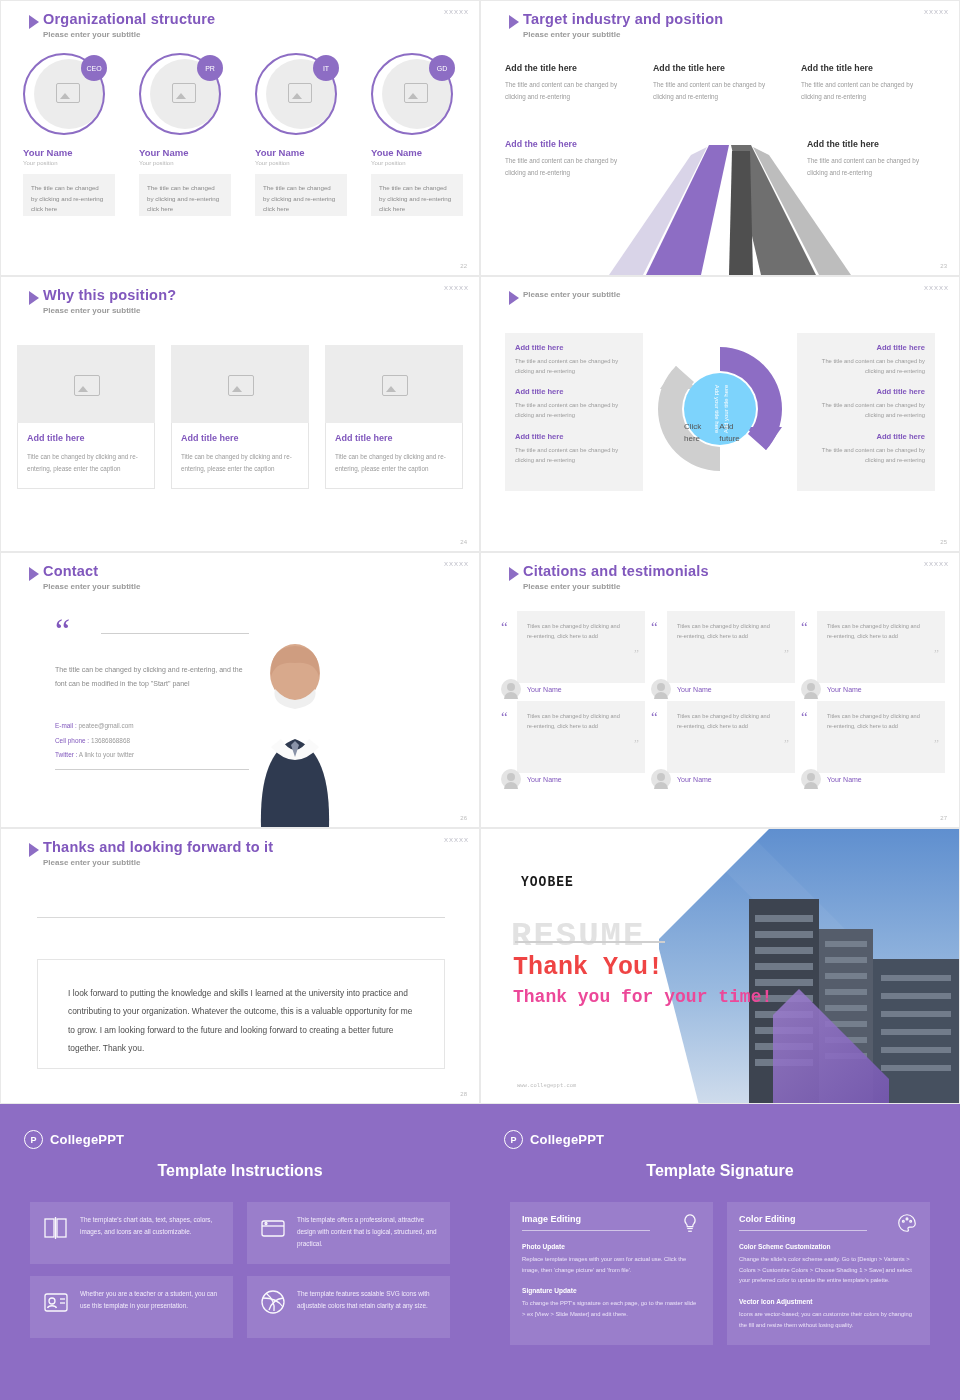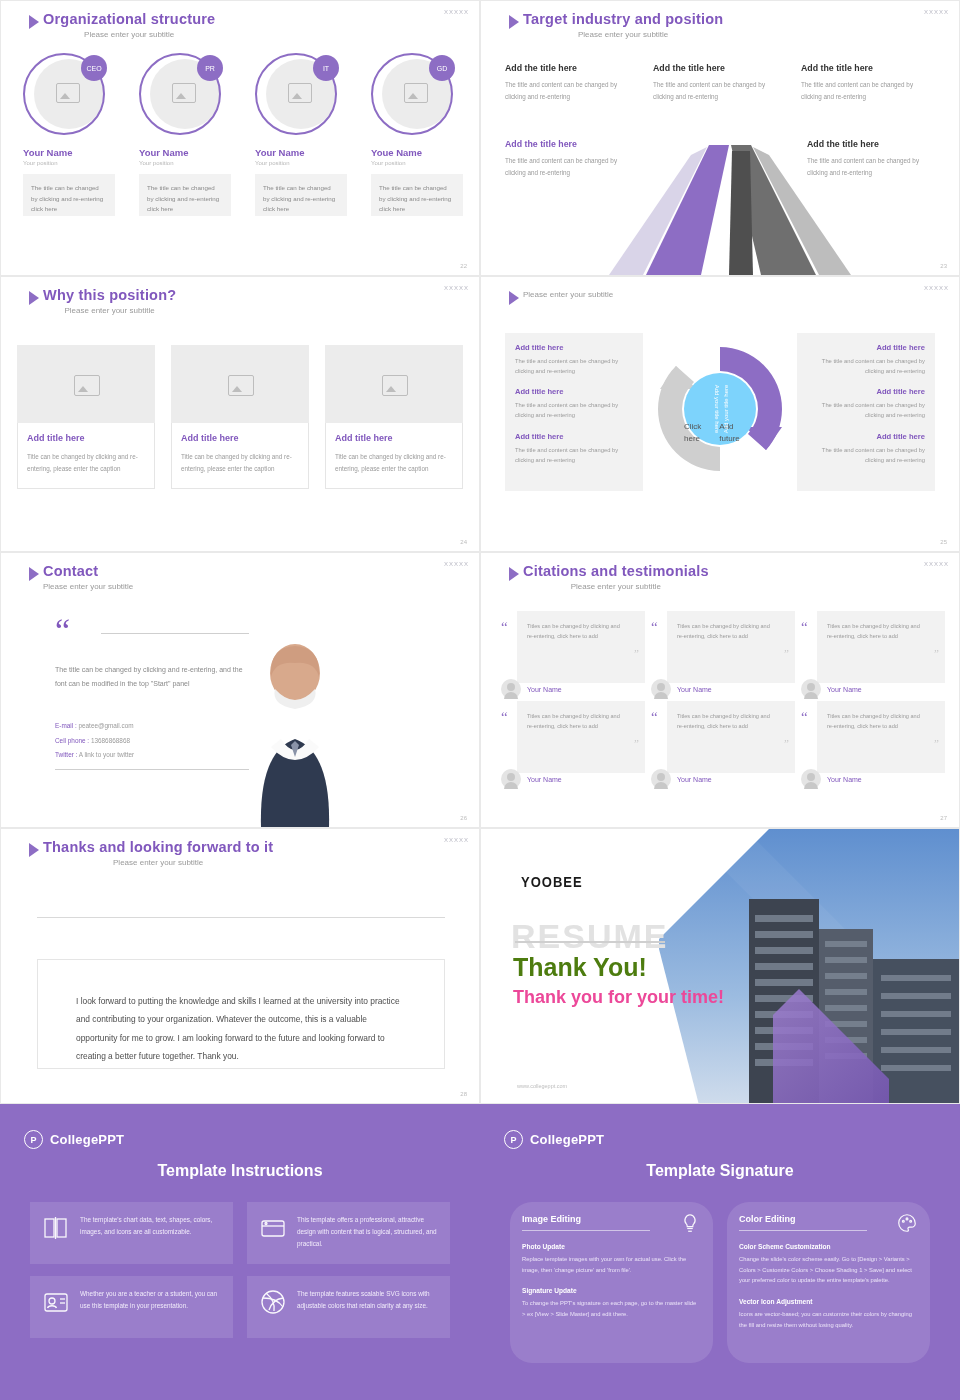--- a/index.html
+++ b/index.html
@@ -28,21 +28,21 @@
   .hdr{position:absolute;left:8px;top:10px;margin-left:34px;}
   .hdr .bar{
     position:absolute;left:-14px;top:4px;width:0;height:0;
     border-top:7px solid transparent;border-bottom:7px solid transparent;
     border-left:10px solid #8d6dc4;
   }
   .hdr h1{
     margin:0;font-size:14.5px;font-weight:bold;color:#8158bd;letter-spacing:.2px;
   }
   .hdr h2{
-    margin:3px 0 0 0;font-size:8px;font-weight:normal;color:#9a9a9a;text-align:center;
+    margin:3px 0 0 0;font-size:8px;font-weight:bold;color:#9a9a9a;
   }
   .logo{
     position:absolute;right:10px;top:8px;font-size:6px;color:#b9b9c4;letter-spacing:1px;
   }
   .pgnum{position:absolute;right:12px;bottom:6px;font-size:6px;color:#bdbdbd;}
 
   
   .org-row{position:absolute;left:22px;top:52px;display:flex;gap:24px;}
   .org-item{width:92px;}
   .org-ava{position:relative;width:82px;height:82px;}
@@ -136,50 +136,50 @@
   .cit-foot{position:absolute;left:-16px;bottom:-16px;display:flex;align-items:center;gap:6px;}
   .cit-ava{width:20px;height:20px;border-radius:50%;background:#e4e4e4;position:relative;}
   .cit-ava:after{content:"";position:absolute;left:6px;top:4px;width:8px;height:8px;border-radius:50%;background:#c8c8c8;}
   .cit-ava:before{content:"";position:absolute;left:3px;top:13px;width:14px;height:7px;border-radius:7px 7px 0 0;background:#c8c8c8;}
   .cit-name{font-size:7px;color:#8158bd;}
 
   
   .th-line{position:absolute;left:36px;top:88px;width:408px;height:1px;background:#d9d9d9;}
   .th-title{position:absolute;left:0;top:100px;width:100%;text-align:center;font-size:15px;color:#8158bd;font-weight:bold;}
   .th-box{position:absolute;left:36px;top:130px;width:408px;height:110px;border:1px solid #e5e5e5;box-sizing:border-box;padding:16px 22px;}
-  .th-box p{margin:16px;font-size:8.4px;color:#4d4d4d;line-height:2.2;}
-
-  
-  .cv{position:relative;background:#fff;height:100%;overflow:hidden;}
+  .th-box p{margin:8px;font-size:8.4px;color:#4d4d4d;line-height:2.2;}
+
+  
+  .cv{position:relative;background:#fff;height:100%;overflow:hidden;font-family:Liberation Mono, monospace;}
   .cv-photo{position:absolute;right:0;top:0;width:300px;height:100%;}
   .cv-brand{position:absolute;left:40px;top:46px;font-size:13px;letter-spacing:1px;color:#1a1a1a;font-weight:bold;transform:scaleY(1.1);}
   .cv-ghost{position:absolute;left:30px;top:88px;font-size:34px;font-weight:bold;color:#e2e2e2;letter-spacing:2px;}
   .cv-ghost-line{position:absolute;left:34px;top:112px;width:150px;height:2px;background:#cfcfcf;}
-  .cv-thanks{position:absolute;left:32px;top:124px;font-size:25px;font-weight:bold;color:#4d7c0f;}
+  .cv-thanks{position:absolute;left:32px;top:124px;font-size:25px;font-weight:bold;color:#ef4444;}
   .cv-sub{position:absolute;left:32px;top:158px;font-size:18px;font-weight:bold;color:#ec4899;}
   .cv-url{position:absolute;left:36px;bottom:14px;font-size:5.5px;color:#bdbdbd;}
 
   
   .fp{
     position:relative;background:#8d6dc4;color:#fff;overflow:hidden;border:none;
   }
   .fp .fp-logo{position:absolute;left:24px;top:26px;display:flex;align-items:center;gap:7px;}
   .fp .fp-logo .mark{
     width:17px;height:17px;border-radius:50%;border:1.6px solid #fff;
     display:flex;align-items:center;justify-content:center;font-size:9px;font-weight:bold;
   }
   .fp .fp-logo .nm{font-size:13px;font-weight:bold;letter-spacing:.2px;}
   .fp h2{position:absolute;left:0;top:58px;width:100%;text-align:center;font-size:16px;margin:0;font-weight:bold;}
   .fp-grid{position:absolute;left:30px;top:98px;right:30px;display:grid;grid-template-columns:1fr 1fr;gap:12px 14px;}
   .fp-cell{background:rgba(255,255,255,.12);padding:12px 12px;display:flex;gap:10px;align-items:flex-start;min-height:62px;box-sizing:border-box;}
   .fp-cell .ic{width:28px;height:28px;flex:0 0 28px;opacity:.95;}
   .fp-cell p{margin:0;font-size:6.4px;line-height:1.9;color:#f2ecfb;}
   
   .fp-tgrid{position:absolute;left:30px;top:98px;right:30px;display:grid;grid-template-columns:1fr 1fr;gap:14px;}
-  .fp-tcell{background:rgba(255,255,255,.12);padding:12px 12px 32px 12px;box-sizing:border-box;min-height:140px;position:relative;border-radius:22px;}
+  .fp-tcell{background:rgba(255,255,255,.12);padding:12px 12px 14px 12px;box-sizing:border-box;min-height:140px;position:relative;}
   .fp-tcell h3{margin:0;font-size:9px;font-weight:bold;}
   .fp-tcell .uline{margin-top:6px;width:128px;height:1px;background:rgba(255,255,255,.55);}
   .fp-tcell .ic{position:absolute;right:12px;top:10px;width:22px;height:22px;opacity:.95;}
   .fp-sub{margin-top:12px;}
   .fp-sub h4{margin:0;font-size:6.6px;font-weight:bold;color:#fff;}
   .fp-sub p{margin:4px 0 0 0;font-size:5.8px;line-height:1.85;color:#ece4f8;}
 </style>
 </head>
 <body>
 

